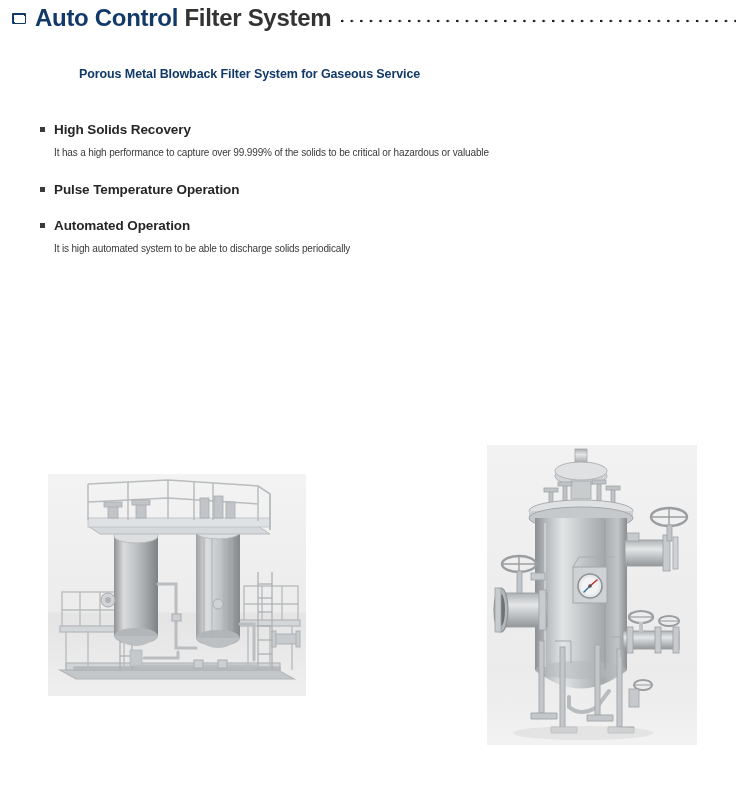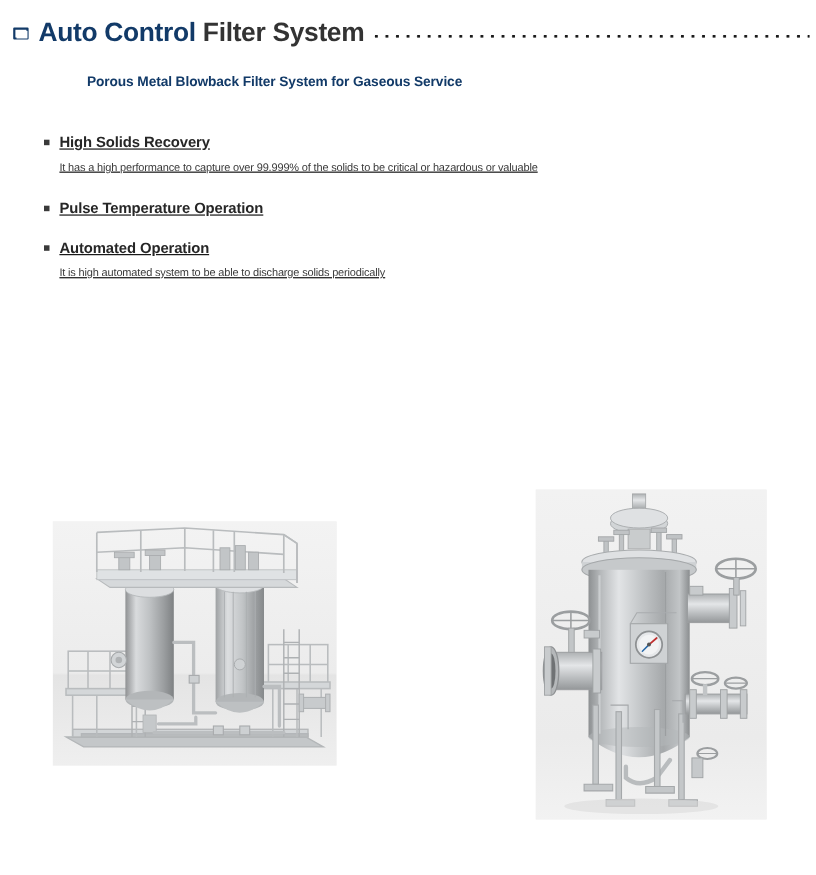--- a/index.html
+++ b/index.html
@@ -14,21 +14,21 @@
     position: relative;
     overflow: hidden;
     font-family: "Liberation Sans", sans-serif;
     -webkit-font-smoothing: antialiased;
   }
 
   
   .header {
     position: absolute;
     left: 0;
-    top: 12px;
+    top: 0;
     width: 742px;
     height: 46px;
     display: flex;
     align-items: center;
   }
   .header-bullet {
     position: absolute;
     left: 12px;
     top: 13px;
     width: 14px;
@@ -86,21 +86,20 @@
     letter-spacing: -0.1px;
     white-space: nowrap;
   }
 
   
   .features {
     position: absolute;
     left: 0;
     top: 120px;
     width: 720px;
-    text-decoration: underline;
   }
   .feature {
     position: relative;
     padding-left: 54px;
     margin-bottom: 17px;
   }
   .feature-bullet {
     position: absolute;
     left: 40px;
     top: 7px;

